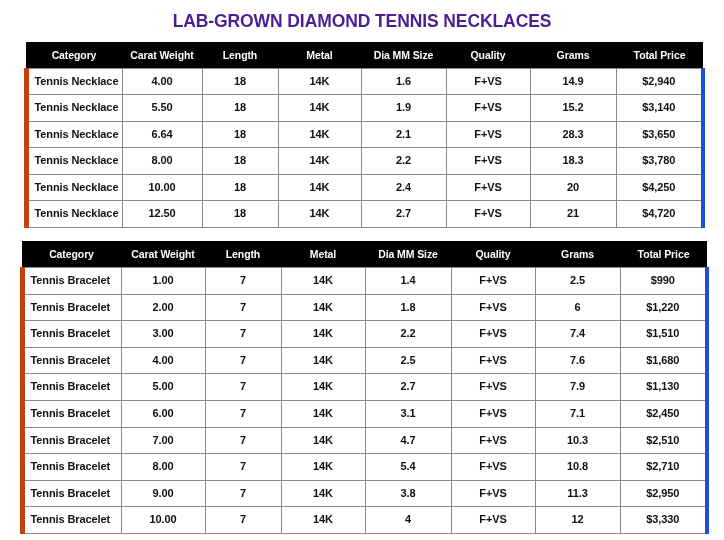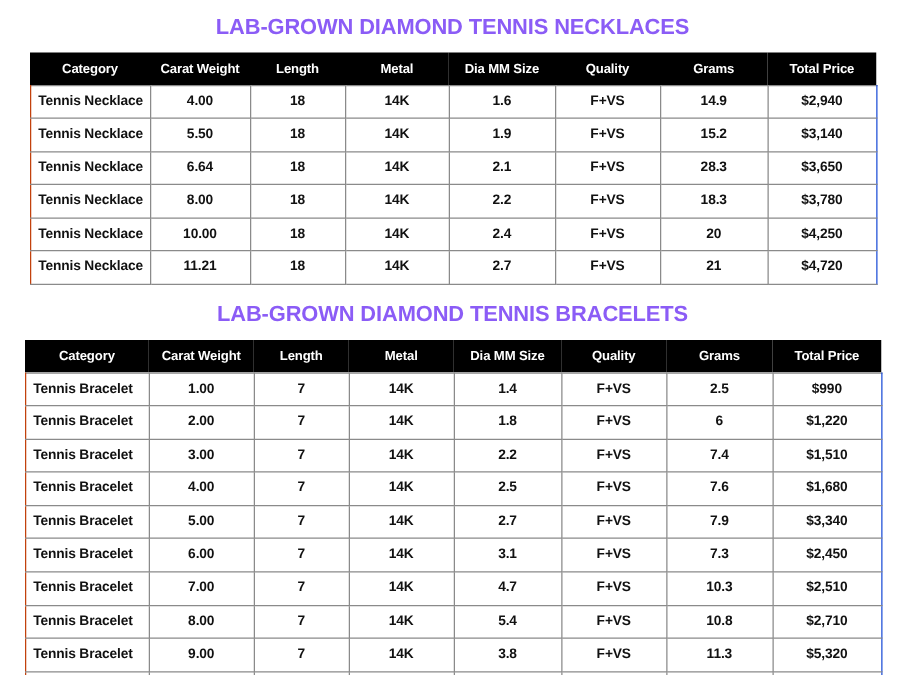--- a/index.html
+++ b/index.html
@@ -23,21 +23,21 @@
   .section {
     position: absolute;
     left: 0;
     width: 724px;
   }
   #section-necklaces { top: 0px; }
   #section-bracelets { top: 230px; }
 
   .section-title {
     text-align: center;
-    color: #8b5cf6;
+    color: #4c1d95;
     font-weight: bold;
     font-size: 17.5px;
     letter-spacing: -0.1px;
     line-height: 1;
     padding-top: 13px;
     padding-bottom: 0;
     white-space: nowrap;
     font-family: "Liberation Sans", sans-serif;
   }
 
@@ -81,24 +81,24 @@
     border: 1px solid #8a8a8a;
     background: #ffffff;
     white-space: nowrap;
     letter-spacing: -0.1px;
   }
   table.data-table tbody td.col-category {
     text-align: left;
     padding-left: 6px;
   }
   table.data-table tbody tr td:first-child {
-    border-left: 1px solid #c2410c;
+    border-left: 5px solid #c2410c;
   }
   table.data-table tbody tr td:last-child {
-    border-right: 1px solid #1d4ed8;
+    border-right: 4px solid #1d4ed8;
   }
 
   
   #table-necklaces col.c0 { width: 96px; }
   #table-necklaces col.c1 { width: 80px; }
   #table-necklaces col.c2 { width: 76px; }
   #table-necklaces col.c3 { width: 83px; }
   #table-necklaces col.c4 { width: 85px; }
   #table-necklaces col.c5 { width: 84px; }
   #table-necklaces col.c6 { width: 86px; }
@@ -191,35 +191,34 @@
             <td>10.00</td>
             <td>18</td>
             <td>14K</td>
             <td>2.4</td>
             <td>F+VS</td>
             <td>20</td>
             <td>$4,250</td>
           </tr>
           <tr>
             <td class="col-category">Tennis Necklace</td>
-            <td>11.21</td>
+            <td>12.50</td>
             <td>18</td>
             <td>14K</td>
             <td>2.7</td>
             <td>F+VS</td>
             <td>21</td>
             <td>$4,720</td>
           </tr>
         </tbody>
       </table>
     </div>
   </div>
 
   <div class="section" id="section-bracelets">
-    <div class="section-title">LAB-GROWN DIAMOND TENNIS BRACELETS</div>
     <div class="table-wrap" id="table-bracelets-wrap">
       <table class="data-table" id="table-bracelets">
         <colgroup>
           <col class="c0">
             <col class="c1">
             <col class="c2">
             <col class="c3">
           <col class="c4">
             <col class="c5">
             <col class="c6">
@@ -279,30 +278,30 @@
             <td>$1,680</td>
           </tr>
           <tr>
             <td class="col-category">Tennis Bracelet</td>
             <td>5.00</td>
             <td>7</td>
             <td>14K</td>
             <td>2.7</td>
             <td>F+VS</td>
             <td>7.9</td>
-            <td>$3,340</td>
+            <td>$1,130</td>
           </tr>
           <tr>
             <td class="col-category">Tennis Bracelet</td>
             <td>6.00</td>
             <td>7</td>
             <td>14K</td>
             <td>3.1</td>
             <td>F+VS</td>
-            <td>7.3</td>
+            <td>7.1</td>
             <td>$2,450</td>
           </tr>
           <tr>
             <td class="col-category">Tennis Bracelet</td>
             <td>7.00</td>
             <td>7</td>
             <td>14K</td>
             <td>4.7</td>
             <td>F+VS</td>
             <td>10.3</td>
@@ -319,21 +318,21 @@
             <td>$2,710</td>
           </tr>
           <tr>
             <td class="col-category">Tennis Bracelet</td>
             <td>9.00</td>
             <td>7</td>
             <td>14K</td>
             <td>3.8</td>
             <td>F+VS</td>
             <td>11.3</td>
-            <td>$5,320</td>
+            <td>$2,950</td>
           </tr>
           <tr>
             <td class="col-category">Tennis Bracelet</td>
             <td>10.00</td>
             <td>7</td>
             <td>14K</td>
             <td>4</td>
             <td>F+VS</td>
             <td>12</td>
             <td>$3,330</td>

